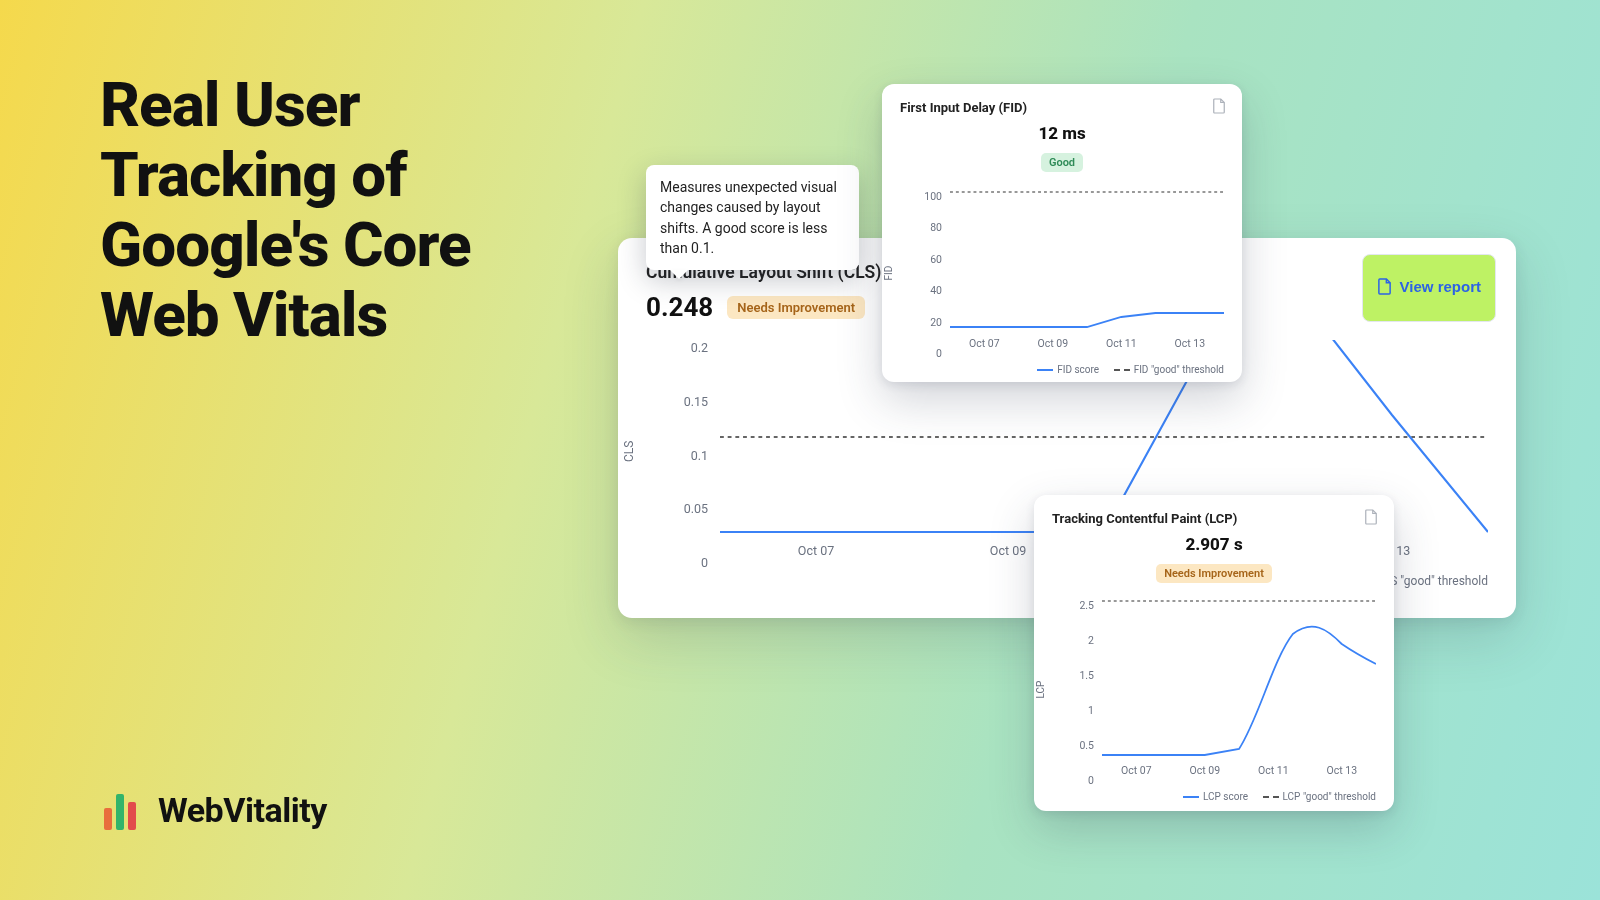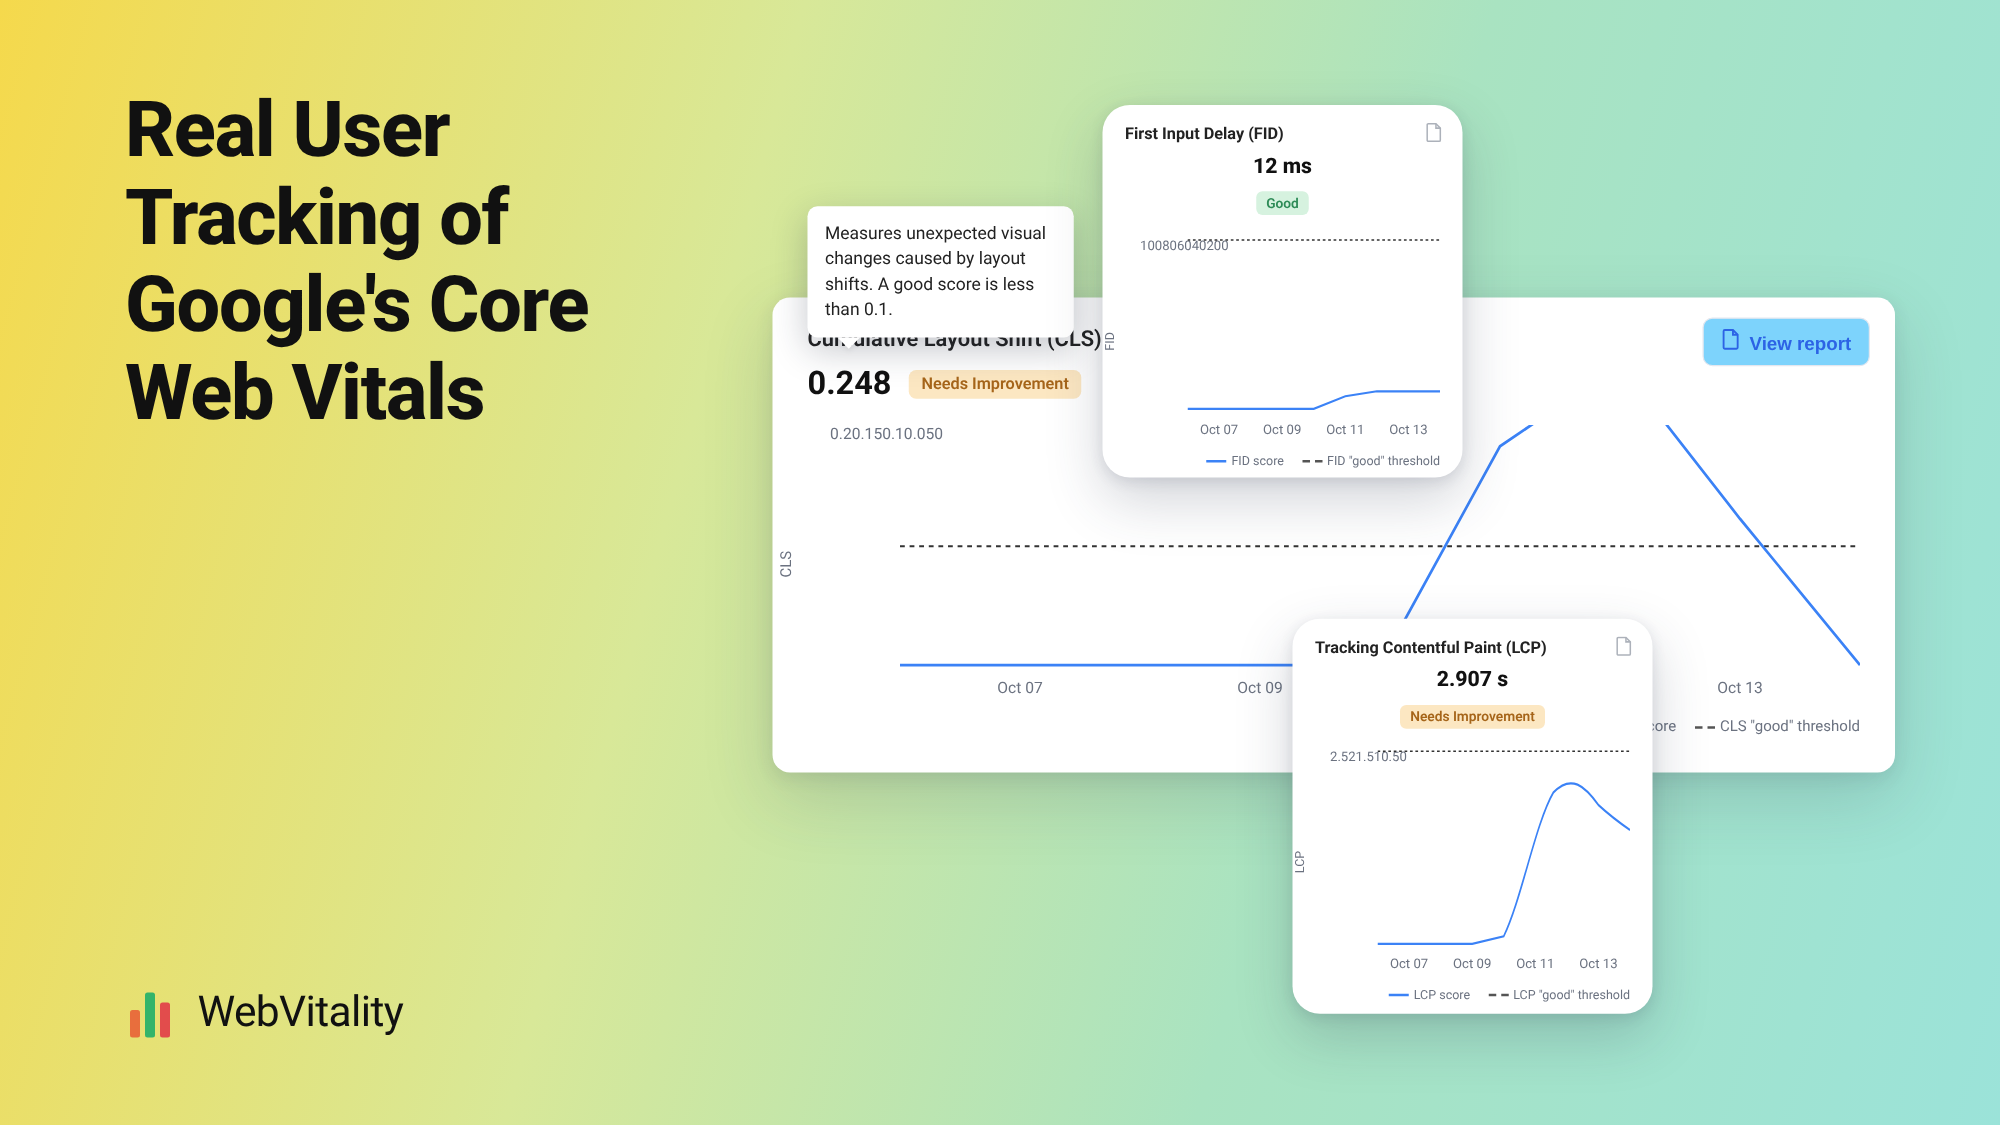--- a/index.html
+++ b/index.html
@@ -1,40 +1,40 @@
 <!DOCTYPE html>
 <html><head>
 <meta charset="utf-8">
 <style>
   html, body { margin:0; padding:0; width:1600px; height:900px; overflow:hidden; font-family:-apple-system,BlinkMacSystemFont,"Segoe UI",Roboto,Helvetica,Arial,sans-serif; }
   .stage { position:relative; width:1600px; height:900px; background:linear-gradient(105deg,#F5D94C 0%,#D8E898 35%,#A9E3C1 65%,#9BE3D9 100%); }
   .headline { position:absolute; left:100px; top:70px; width:480px; font-size:62px; font-weight:800; line-height:1.13; letter-spacing:-1px; color:#111; }
   .brand { position:absolute; left:100px; bottom:70px; display:flex; align-items:center; gap:18px; }
   .brand-logo { width:40px; height:40px; position:relative; display:flex; align-items:flex-end; justify-content:center; gap:4px; }
   .brand-logo span { display:block; width:8px; border-radius:2px; }
-  .brand-name { font-size:34px; font-weight:400; color:#111; letter-spacing:-0.5px; }
+  .brand-name { font-size:34px; font-weight:700; color:#111; letter-spacing:-0.5px; }
   
   .big-card { position:absolute; left:618px; top:238px; width:898px; height:380px; background:#fff; border-radius:14px; box-shadow:0 20px 55px rgba(50,60,80,0.18),0 4px 14px rgba(50,60,80,0.10); padding:24px 28px 18px 28px; box-sizing:border-box; }
   .big-title { font-size:17.5px; color:#222; font-weight:600; }
   .metric-row { margin-top:10px; display:flex; align-items:center; gap:14px; }
   .metric-val { font-size:26px; font-weight:700; color:#111; }
   .badge { font-size:13px; font-weight:600; padding:4px 10px; border-radius:6px; }
   .badge.need { background:#FCE7C2; color:#A6651A; }
   .badge.good { background:#D6F2DF; color:#2E8B57; }
-  .view-btn { position:absolute; right:20px; top:16px; display:flex; align-items:flex-end; gap:8px; background:#7dd3fc; border:1px solid #E3E7EF; border-radius:8px; padding:8px 14px; font-size:15px; font-weight:600; color:#2C63E5; cursor:pointer; }
+  .view-btn { position:absolute; right:20px; top:16px; display:flex; align-items:flex-start; gap:8px; background:#bef264; border:1px solid #E3E7EF; border-radius:8px; padding:23px 14px; font-size:15px; font-weight:600; color:#2C63E5; cursor:pointer; }
   .chart { position:relative; width:100%; }
   .ylabel { position:absolute; left:-10px; top:50%; transform:rotate(-90deg) translateY(-50%); transform-origin:left center; font-size:12px; color:#6B7280; }
-  .ticks-y { position:absolute; left:18px; top:0; bottom:0; width:44px; display:flex; flex-direction:row; justify-content:space-between; font-size:12.5px; color:#6B7280; text-align:right; }
+  .ticks-y { position:absolute; left:18px; top:0; bottom:0; width:44px; display:flex; flex-direction:column; justify-content:space-between; font-size:12.5px; color:#6B7280; text-align:right; }
   .plot { position:absolute; left:74px; right:0; top:0; bottom:36px; }
   .ticks-x { position:absolute; left:74px; right:0; bottom:12px; display:flex; justify-content:space-around; font-size:12.5px; color:#6B7280; }
   .legend { text-align:right; font-size:12px; color:#6B7280; margin-top:4px; }
   .legend .dash { display:inline-block; width:16px; border-top:2px dashed #555; vertical-align:middle; margin:0 4px 0 12px; }
   .legend .line { display:inline-block; width:16px; border-top:2px solid #3B82F6; vertical-align:middle; margin:0 4px 0 2px; }
   
-  .small-card { position:absolute; width:288px; background:#fff; border-radius:22px; box-shadow:0 18px 45px rgba(50,60,80,0.22),0 3px 10px rgba(50,60,80,0.12); padding:16px 18px 26px; box-sizing:border-box; }
+  .small-card { position:absolute; width:360px; background:#fff; border-radius:12px; box-shadow:0 18px 45px rgba(50,60,80,0.22),0 3px 10px rgba(50,60,80,0.12); padding:16px 18px 26px; box-sizing:border-box; }
   .fid-card { left:882px; top:84px; height:298px;}
   .lcp-card { left:1034px; top:495px; height:316px;}
   .small-title { font-size:13px; font-weight:700; color:#222; }
   .small-metric { margin-top:8px; display:flex; align-items:center; gap:10px;flex-direction:column; }
   .small-val { font-size:17px; font-weight:800; color:#111; }
   .small-badge { font-size:11px; font-weight:600; padding:3px 8px; border-radius:5px; }
   .doc-ic { position:absolute; right:16px; top:14px; opacity:0.45; }
   .doc-ic svg { width:14px; height:16px; display:block; }
   
   .tooltip { position:absolute; left:646px; top:165px; width:185px; background:#fff; border-radius:8px; box-shadow:0 10px 28px rgba(30,40,60,0.25); padding:12px 14px; font-size:14px; line-height:1.45; color:#222; }

